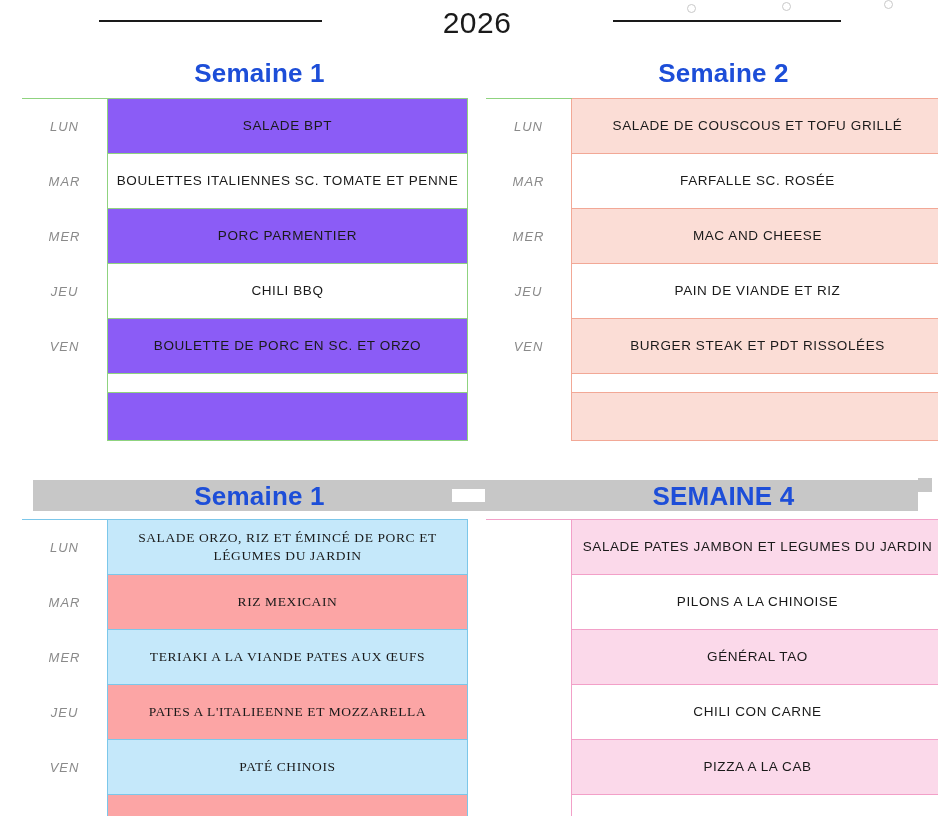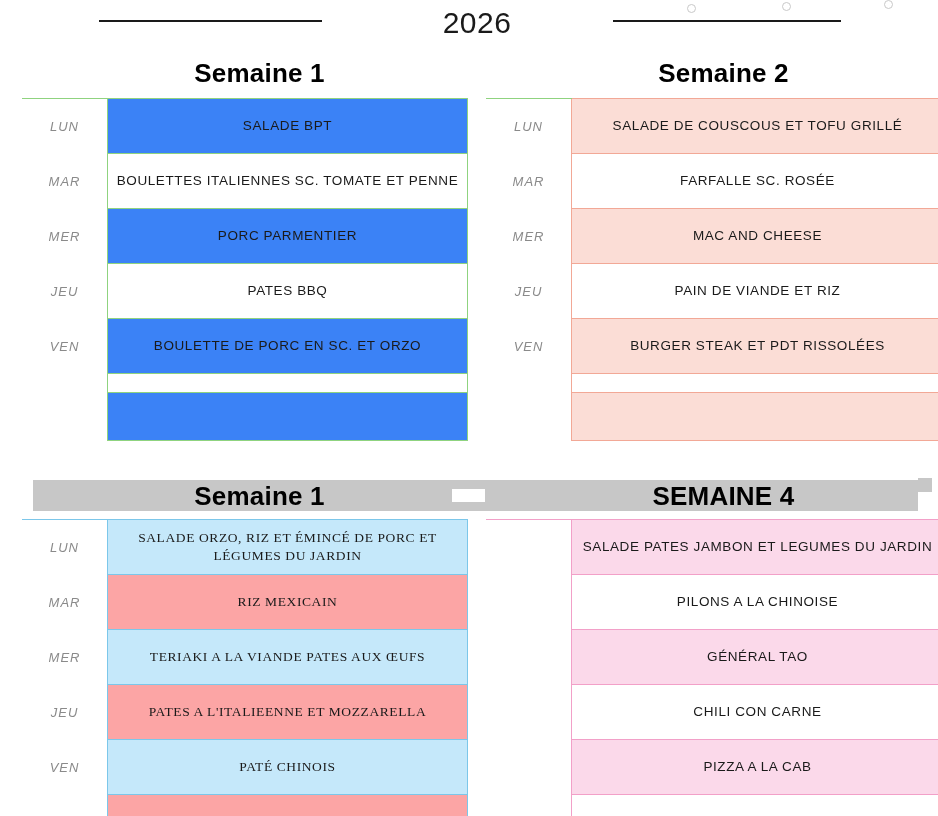--- a/index.html
+++ b/index.html
@@ -50,21 +50,21 @@
   }
   .handle-a { left: 687px; top: 4px; }
   .handle-b { left: 782px; top: 2px; }
   .handle-c { left: 884px; top: 0px; }
 
   
   .week-title {
     position: absolute;
     font-size: 26px;
     font-weight: bold;
-    color: #000000;
+    color: #1d4ed8;
     text-align: center;
     letter-spacing: 0.2px;
   }
   .wt1 { left: 28px;  top: 58px; width: 463px; }
   .wt2 { left: 492px; top: 58px; width: 463px; }
 
   
   .selbar {
     position: absolute;
     background: #c7c7c7;
@@ -101,21 +101,21 @@
   .mealcell {
     font-size: 13.5px;
     color: #1a1a1a;
     letter-spacing: 0.6px;
     line-height: 1.35;
   }
 
   
   .tbl-w1 { left: 22px; top: 98px; width: 428px; }
   .tbl-w1 .mealcell { width: 351px; border: 1px solid #8fd37f; }
-  .tbl-w1 .fill     { background: #3b82f6; }
+  .tbl-w1 .fill     { background: #8b5cf6; }
   .tbl-w1 .blank    { background: #ffffff; }
   .tbl-w1 .topline  { border-top: 1px solid #8fd37f; }
 
   
   .tbl-w2 { left: 486px; top: 98px; width: 430px; }
   .tbl-w2 .mealcell { width: 363px; border: 1px solid #f2a896; }
   .tbl-w2 .fill     { background: #fbddd6; }
   .tbl-w2 .blank    { background: #ffffff; }
   .tbl-w2 .topline  { border-top: 1px solid #8fd37f; }
 
@@ -161,21 +161,21 @@
   <tr>
     <td class="daycell">MAR</td>
     <td class="mealcell blank r-tall">BOULETTES ITALIENNES SC. TOMATE ET PENNE</td>
   </tr>
   <tr>
     <td class="daycell">MER</td>
     <td class="mealcell fill r-tall">PORC PARMENTIER</td>
   </tr>
   <tr>
     <td class="daycell">JEU</td>
-    <td class="mealcell blank r-tall">PATES BBQ</td>
+    <td class="mealcell blank r-tall">CHILI BBQ</td>
   </tr>
   <tr>
     <td class="daycell">VEN</td>
     <td class="mealcell fill r-tall">BOULETTE DE PORC EN SC. ET ORZO</td>
   </tr>
   <tr>
     <td class="daycell"></td>
     <td class="mealcell blank r-thin"></td>
   </tr>
   <tr>

